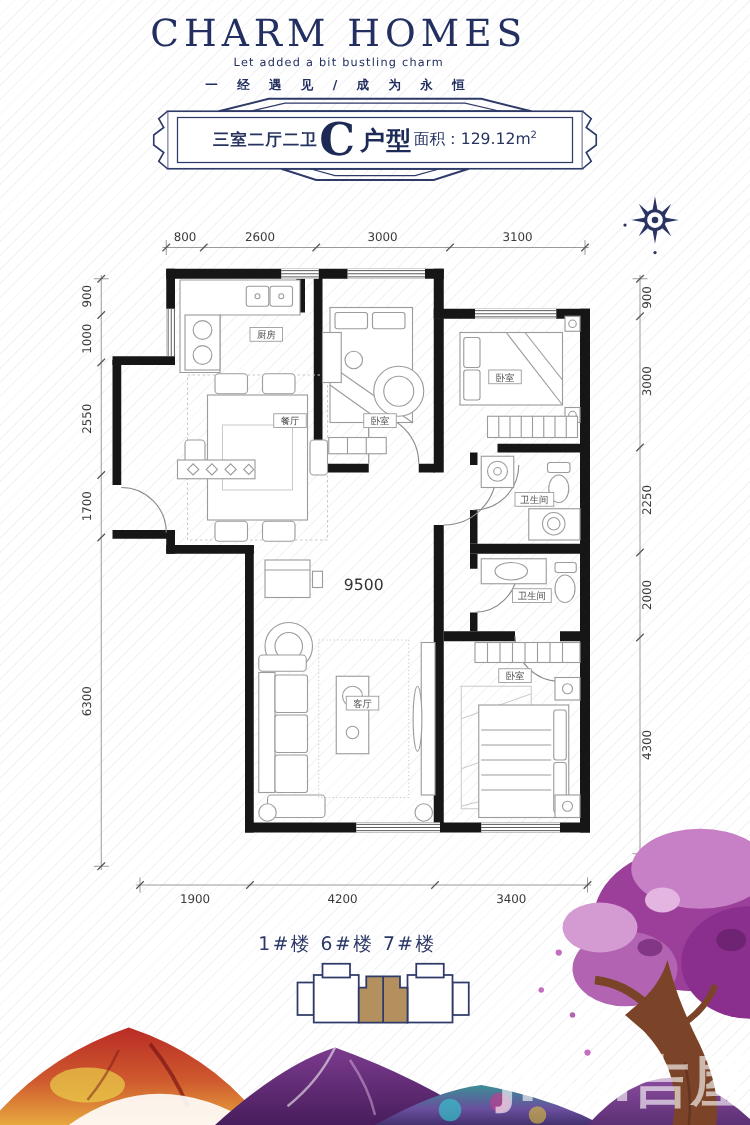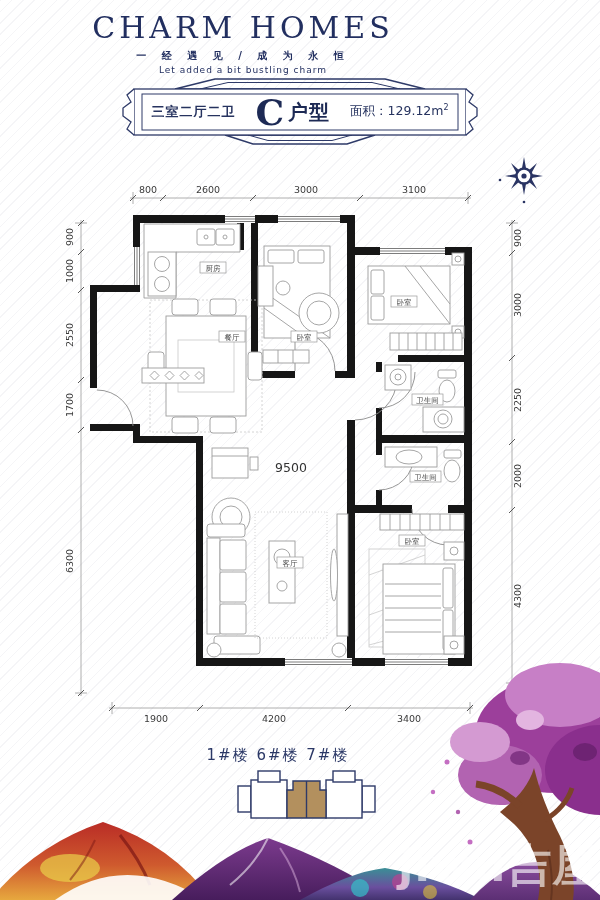--- a/index.html
+++ b/index.html
@@ -6,29 +6,29 @@
   #page{
     position:relative;width:600px;height:900px;overflow:hidden;
     background-color:#ffffff;
     background-image:repeating-linear-gradient(135deg,
       rgba(70,70,110,0.055) 0px, rgba(70,70,110,0.055) 1px,
       transparent 1px, transparent 8px);
     font-family:"DejaVu Sans", sans-serif;
   }
   .abs{position:absolute;}
   
-  #header{top:12px;left:0;width:486px;text-align:center;color:#222f60;}
+  #header{top:12px;left:0;width:486px;text-align:center;color:#222f60;padding-left:28px;}
   #brand-title{font-family:"DejaVu Serif","Liberation Serif",serif;font-size:30px;letter-spacing:4px;line-height:32px;}
   #brand-sub{font-size:9px;letter-spacing:1px;margin-top:2px;}
   #brand-tagline{font-size:10px;font-weight:bold;letter-spacing:6px;margin-top:5px;}
   
   #banner{top:76px;left:120px;width:360px;height:72px;}
   #banner svg{position:absolute;top:0;left:0;}
   #banner-text{position:absolute;top:13px;left:22px;width:316px;height:46px;
-    display:flex;align-items:center;justify-content:center;gap:20px;color:#26335f;}
+    display:flex;align-items:center;justify-content:center;gap:1px;color:#26335f;}
   #banner-rooms{font-size:13px;font-weight:bold;letter-spacing:1px;}
   #banner-unit{display:flex;align-items:center;gap:4px;color:#1d2a55;}
   #banner-unit .big-c{font-family:"DejaVu Serif","Liberation Serif",serif;font-size:36px;font-weight:bold;line-height:36px;}
   #banner-unit .hx{font-size:20px;font-weight:bold;letter-spacing:1px;}
   #banner-area{font-size:12.5px;font-weight:normal;}
   #banner-area sup{font-size:8px;}
   
   #footer-buildings{top:746px;left:0;width:556px;text-align:center;
     color:#2b3866;font-size:15px;letter-spacing:2px;}
   #watermark{top:836px;left:398px;width:210px;color:rgba(255,255,255,0.62);
@@ -410,22 +410,22 @@
       <rect x="326" y="780" width="36" height="38"></rect>
       <rect x="258" y="771" width="22" height="11"></rect>
       <rect x="333" y="771" width="22" height="11"></rect>
       <path d="M287,790 L293,790 L293,781 L320,781 L320,790 L326,790 L326,818 L287,818 Z" fill="#b3905e"></path>
       <line x1="306.5" y1="781" x2="306.5" y2="818"></line>
     </g>
   </svg>
 
   <div id="header" class="abs">
     <div id="brand-title">CHARM HOMES</div>
+    <div id="brand-sub">Let added a bit bustling charm</div>
     <div id="brand-tagline">一 经 遇 见 / 成 为 永 恒</div>
-    <div id="brand-sub">Let added a bit bustling charm</div>
   </div>
 
   <div id="banner" class="abs">
     <svg width="360" height="72" viewBox="0 0 360 72">
       <polygon points="55,13 95,3 265,3 305,13" fill="none" stroke="#2e3a68" stroke-width="1.5"></polygon>
       <polygon points="80,13 108,6.5 252,6.5 280,13" fill="none" stroke="#2e3a68" stroke-width="1"></polygon>
       <polygon points="105,59 133,68 227,68 255,59" fill="none" stroke="#2e3a68" stroke-width="1.5"></polygon>
       <polygon points="128,59 148,64.5 212,64.5 232,59" fill="none" stroke="#2e3a68" stroke-width="1"></polygon>
       <rect x="14" y="13" width="332" height="46" fill="#ffffff" stroke="#2e3a68" stroke-width="1.3"></rect>
       <rect x="22" y="18" width="316" height="36" fill="none" stroke="#2e3a68" stroke-width="1"></rect>

